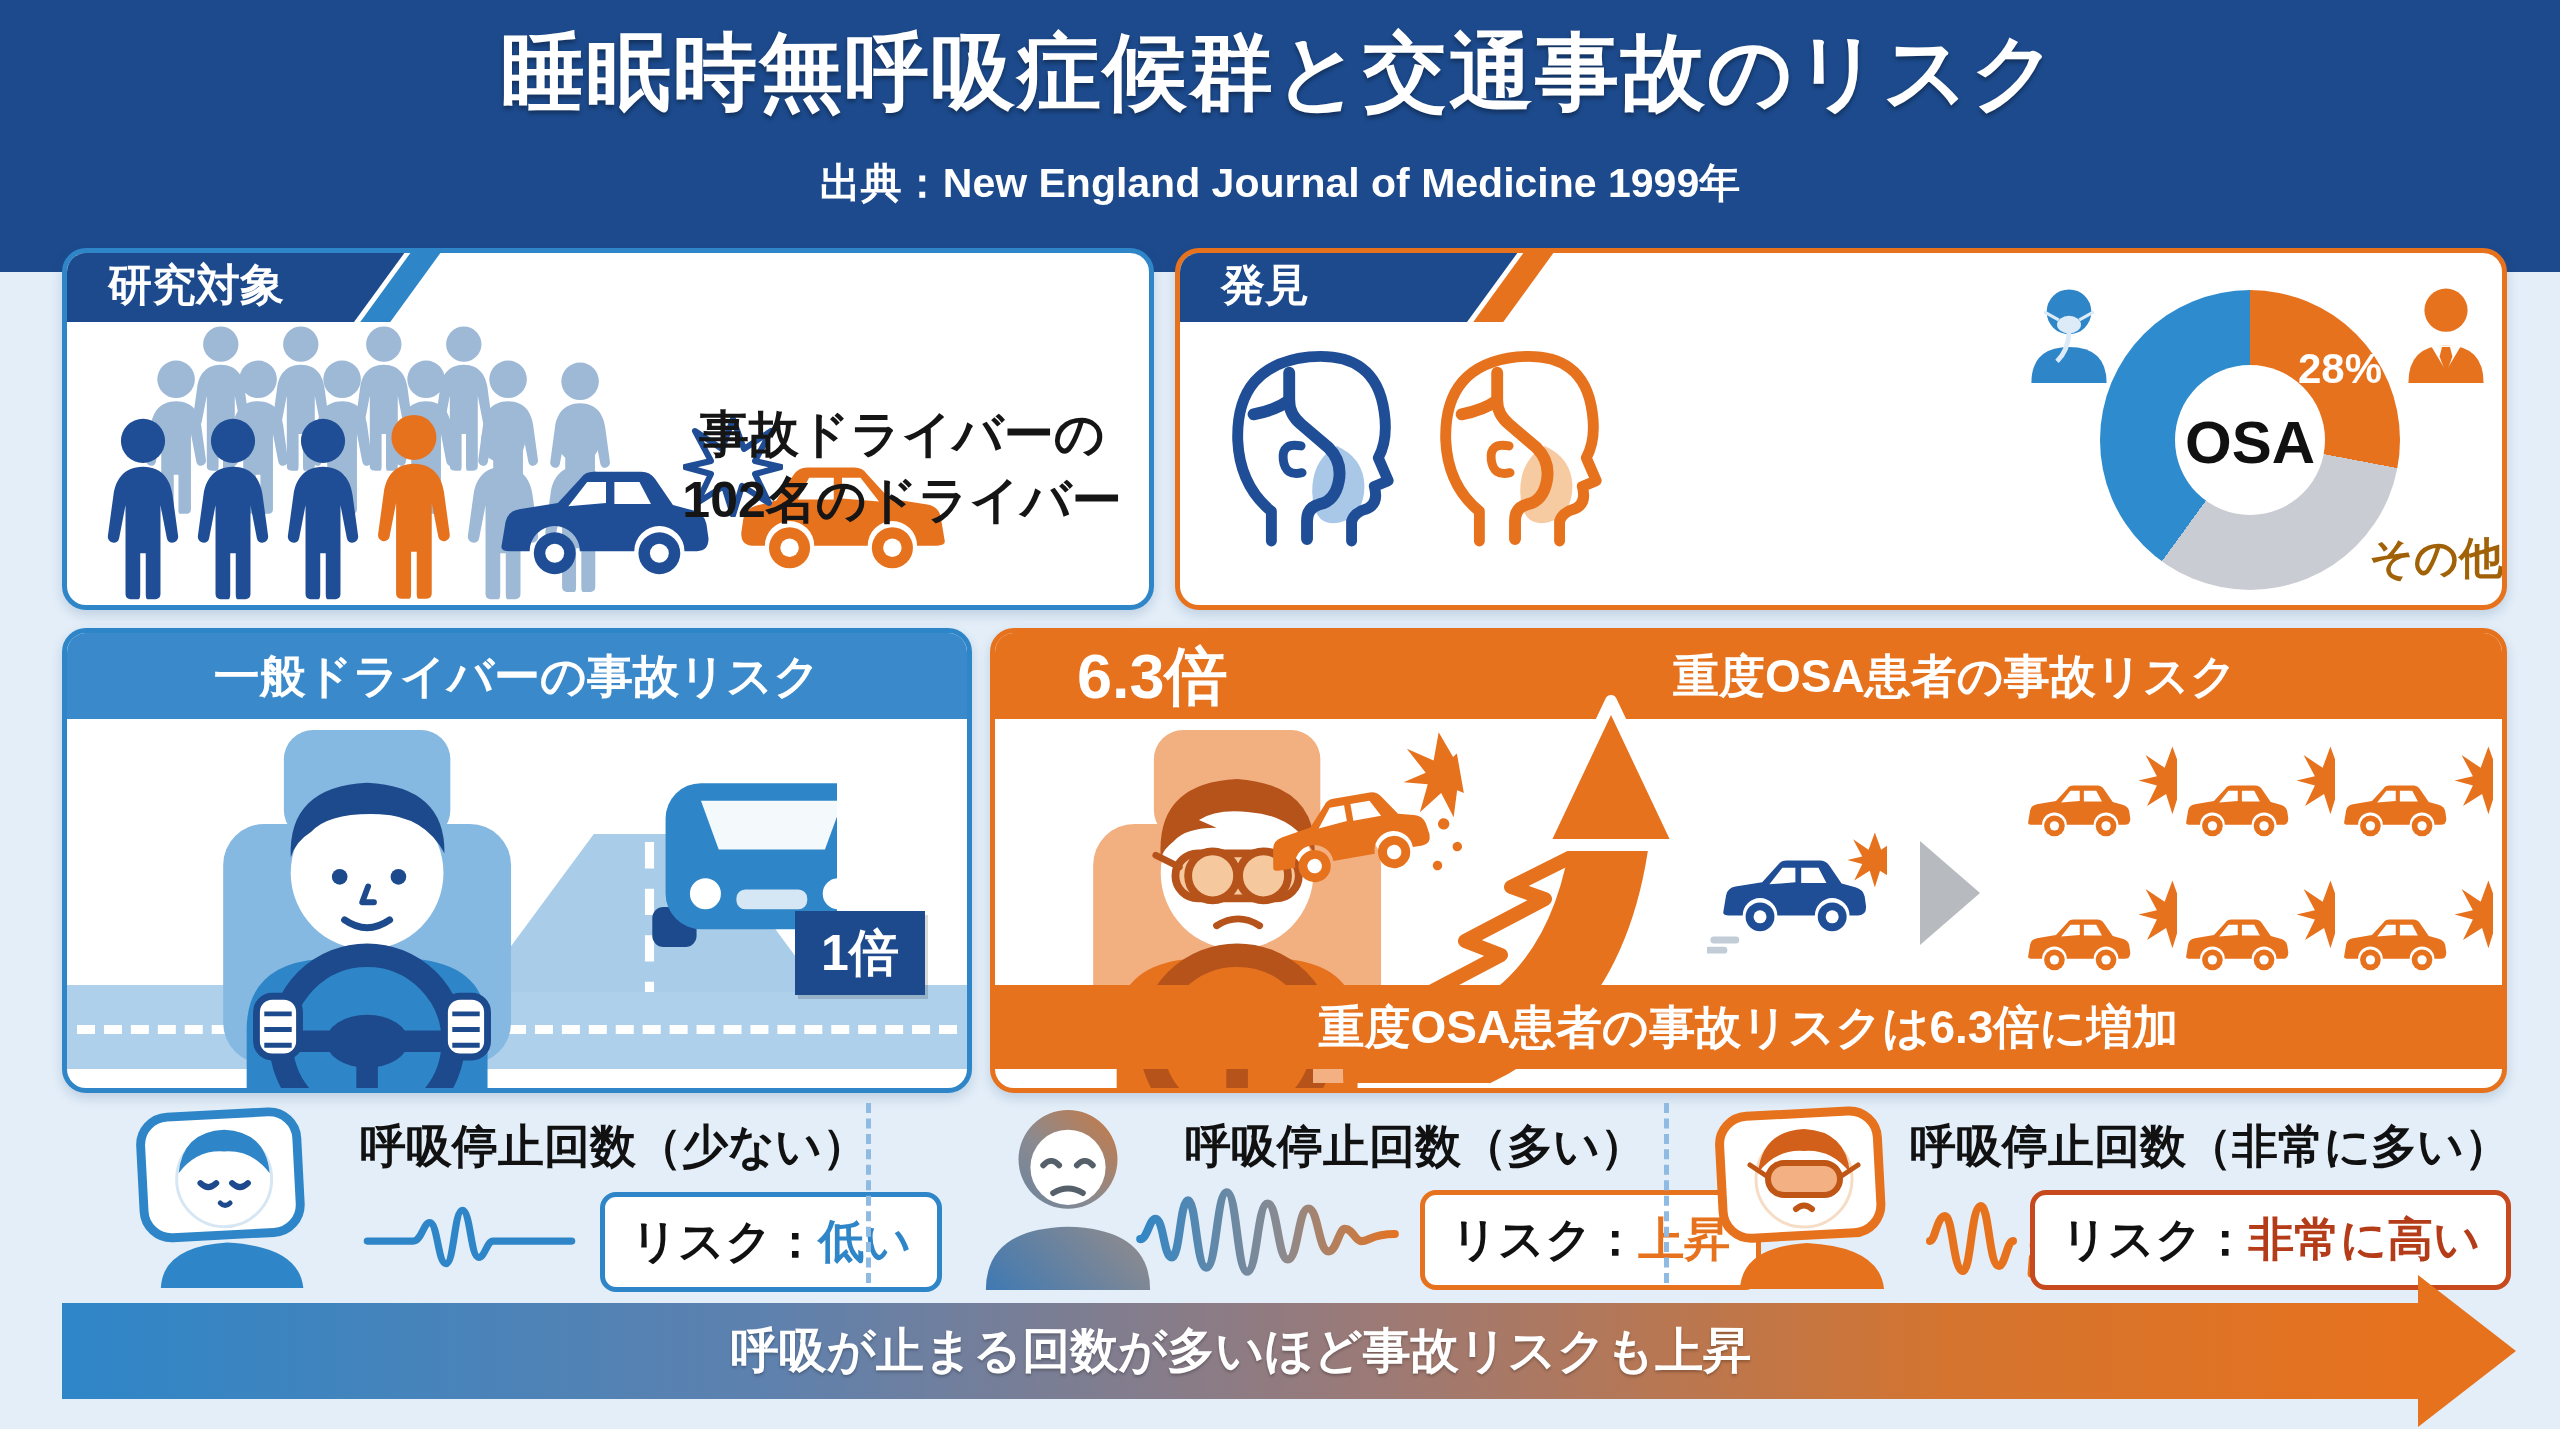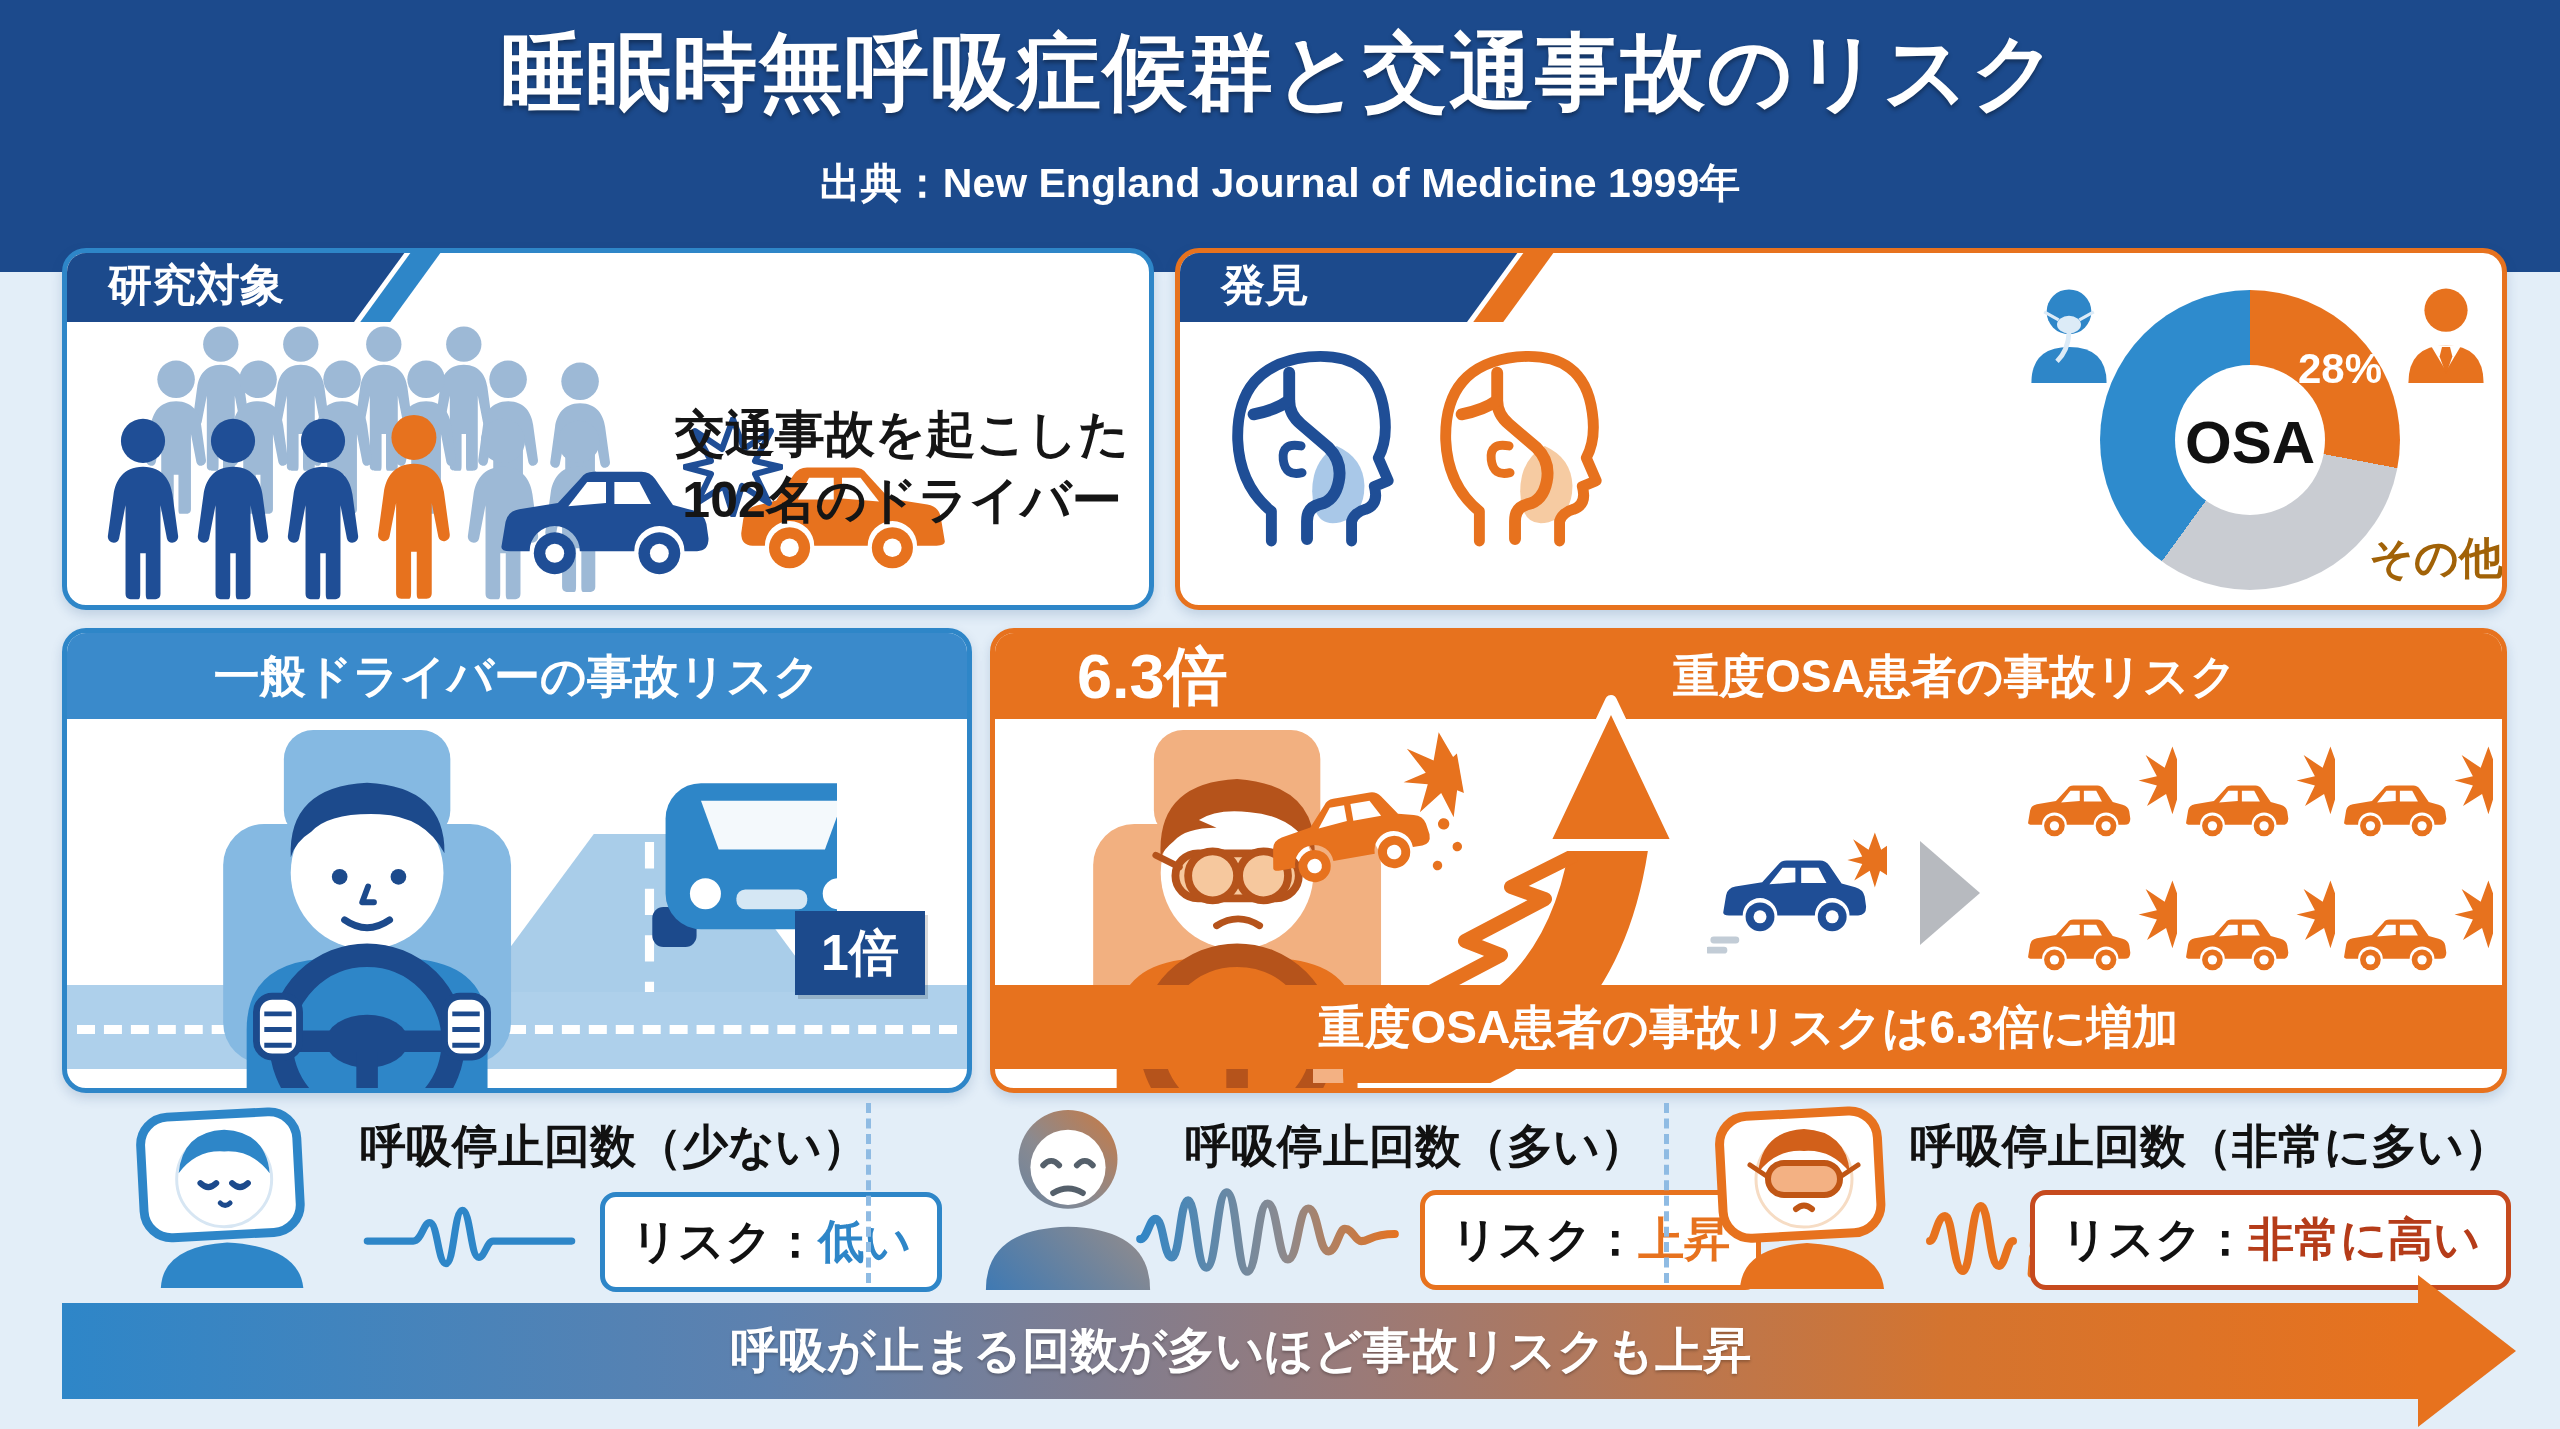--- a/index.html
+++ b/index.html
@@ -178,21 +178,21 @@
           <use href="#car-side"></use>
         </svg>
       <svg class="abs" style="left:238px;top:22px;color:#e7721e;transform:scaleX(-1)" width="218" height="134" viewBox="0 0 212 130">
           <use href="#car-side"></use>
         </svg>
       <svg class="abs" style="left:188px;top:-14px;color:#fff;--burst-stroke:#1f4e96" width="100" height="100" viewBox="0 0 100 100">
           <use href="#burst"></use>
         </svg>
     </div>
     <div class="ptextA">
-      <div>交通事故を起こした</div>
+      <div>事故ドライバーの</div>
       <div>102名のドライバー</div>
     </div>
   </div>
 
   <div class="panel orange-border" style="left:1175px;top:248px;width:1322px;height:352px;">
     <div class="tab">
       <div class="tab-main"></div>
       <div class="tab-tri"></div>
       <div class="tab-stripe" style="background:#e7721e"></div>
       <div class="tab-label">発見</div>

